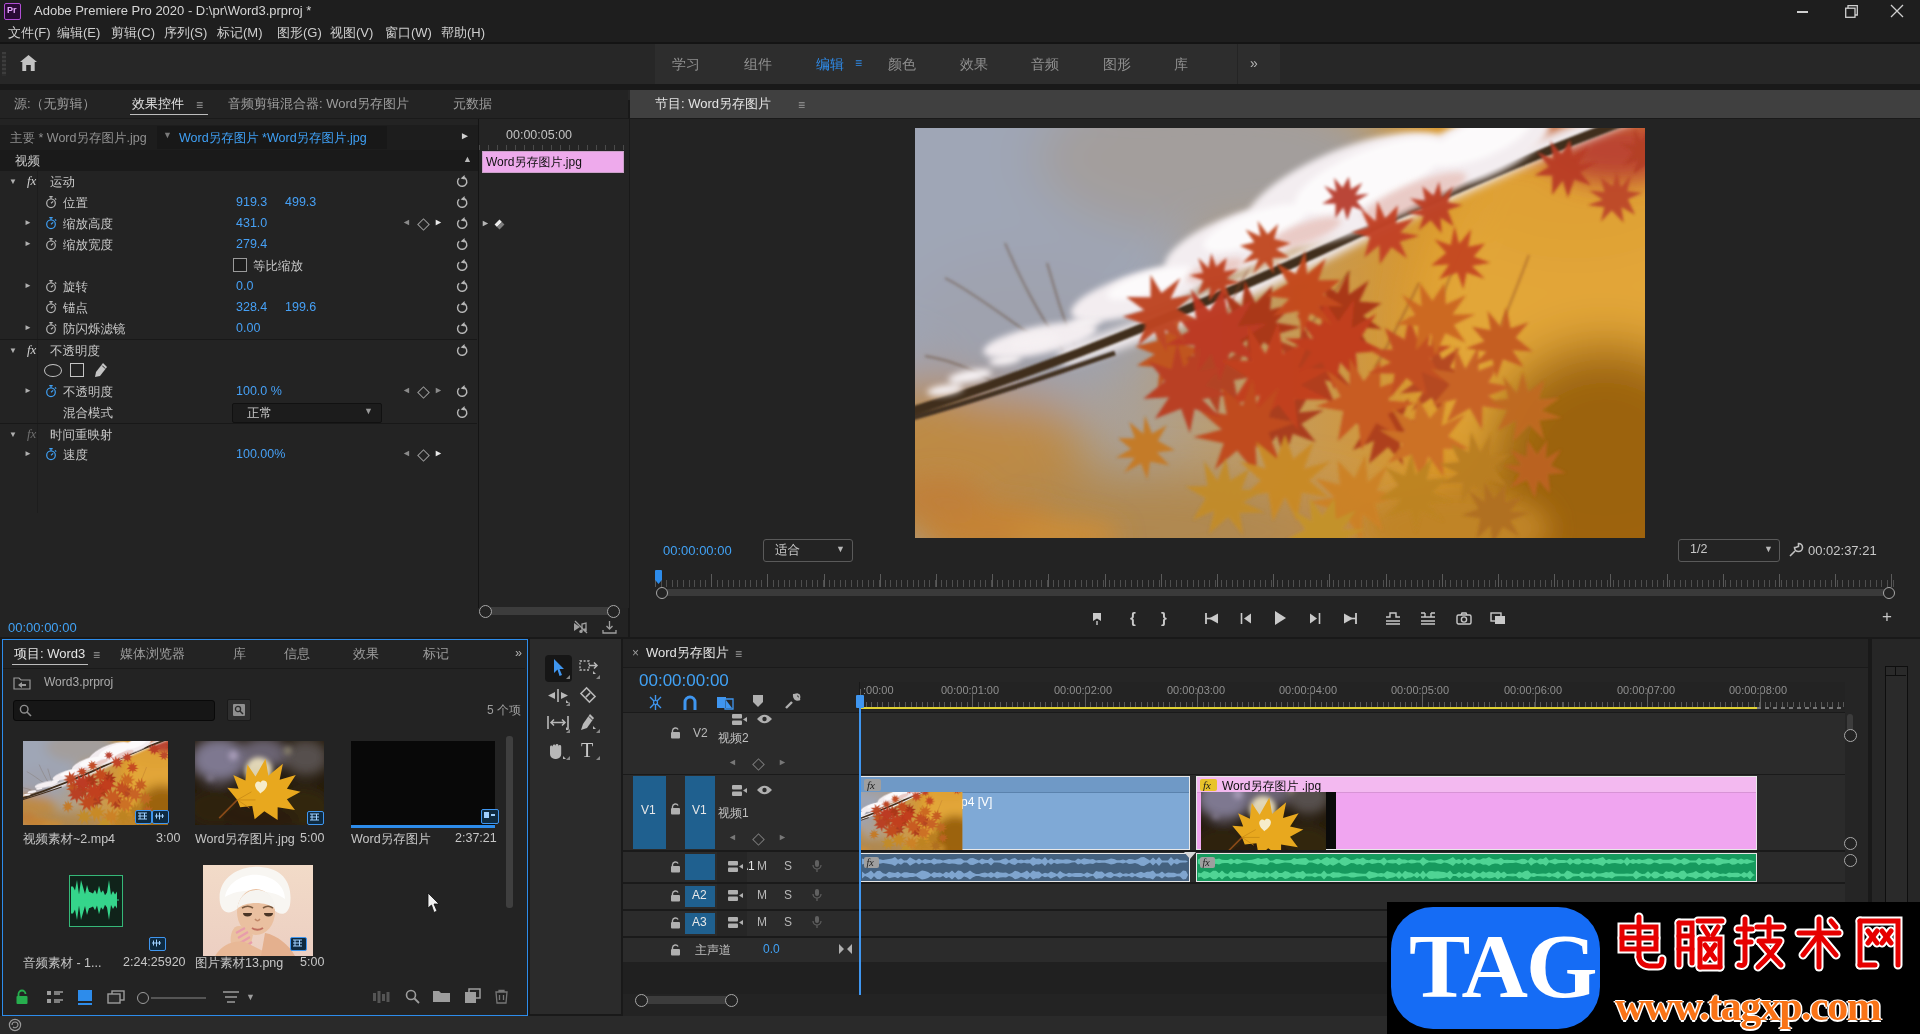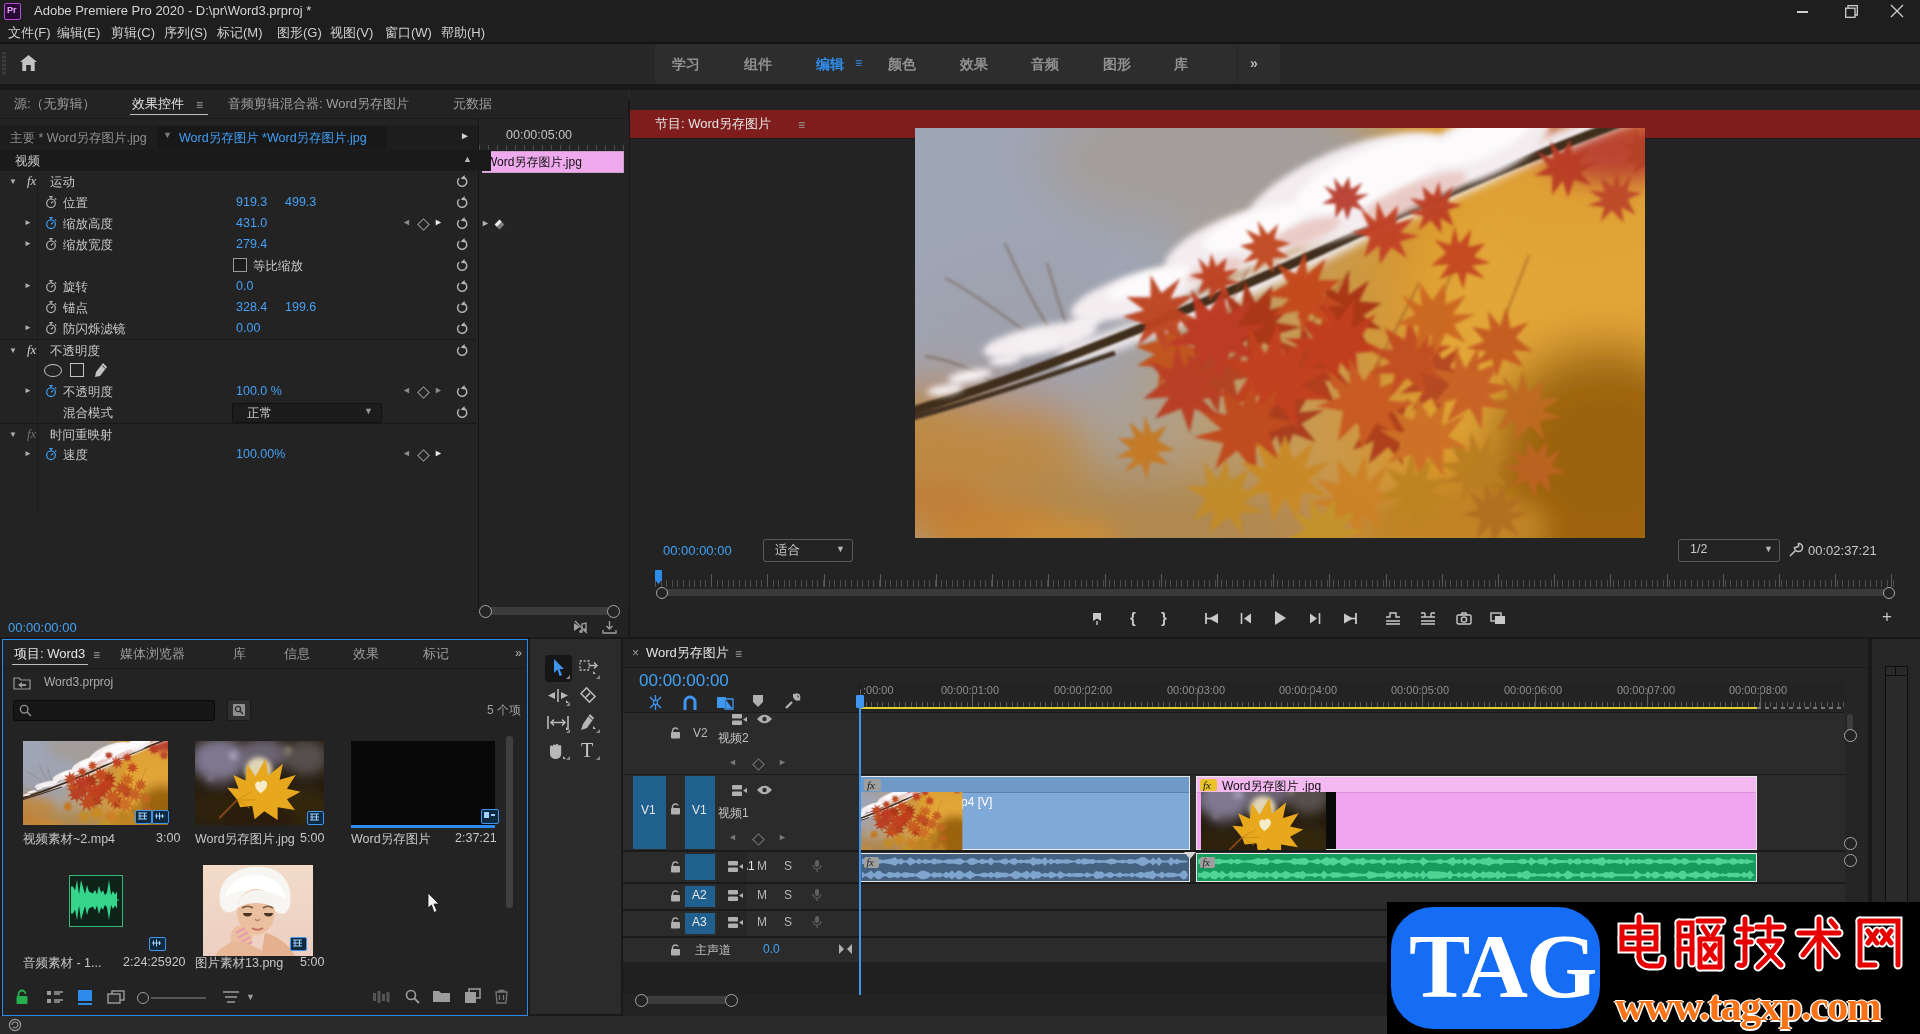--- a/index.html
+++ b/index.html
@@ -40,21 +40,21 @@
   <div class="tx" style="left:111px;top:2px;">剪辑(C)</div>
   <div class="tx" style="left:164px;top:2px;">序列(S)</div>
   <div class="tx" style="left:217px;top:2px;">标记(M)</div>
   <div class="tx" style="left:277px;top:2px;">图形(G)</div>
   <div class="tx" style="left:330px;top:2px;">视图(V)</div>
   <div class="tx" style="left:385px;top:2px;">窗口(W)</div>
   <div class="tx" style="left:441px;top:2px;">帮助(H)</div>
 </div>
 <div class="abs" style="left:0;top:42px;width:1920px;height:2px;background:#141414;"></div>
 
-<div class="abs" style="left:0;top:44px;width:1920px;height:56px;background:#272727;font-size:14px;font-weight:bold;">
+<div class="abs" style="left:0;top:44px;width:1920px;height:56px;background:#272727;font-size:14px;">
   <div class="abs" style="left:655px;top:0;width:625px;height:40px;background:#2d2d2d;"></div>
   <div class="abs" style="left:2px;top:8px;width:4px;height:24px;background:repeating-linear-gradient(#3d3d3d 0 2px,#2d2d2d 2px 4px);"></div>
   <svg class="ic" style="left:18px;top:9px;" width="21" height="21" viewBox="0 0 21 21">
         <path d="M10.5 2 L19 9 L16.7 9 L16.7 18 L12.8 18 L12.8 12 L8.2 12 L8.2 18 L4.3 18 L4.3 9 L2 9 Z" fill="#c3c3c3"></path>
       </svg>
   <div class="tx dim" style="left:672px;top:12px;">学习</div>
   <div class="tx dim" style="left:744px;top:12px;">组件</div>
   <div class="tx" style="left:816px;top:12px;color:#2f8ceb;">编辑</div>
   <div class="tx" style="left:855px;top:12px;color:#2f8ceb;font-size:12px;">≡</div>
   <div class="tx dim" style="left:888px;top:12px;">颜色</div>
@@ -90,21 +90,21 @@
       <div class="tx" style="left:27px;top:9px;color:#c2c2c2;">00:00:05:00</div>
       <div class="abs" style="left:0px;top:26px;width:150px;height:5px;background:repeating-linear-gradient(90deg,#4a4a4a 0 1px,transparent 1px 9px);"></div>
       <div class="abs" style="left:3px;top:32px;width:140px;height:20px;background:#eeaaec;border:1px solid #caa0c8;">
         <div class="tx" style="left:3px;top:2px;color:#101010;font-size:12px;">Word另存图片.jpg</div>
       </div>
 
       <div class="tx" style="left:2px;top:99px;color:#b5b5b5;font-size:9px;">►</div>
       <div class="diam" style="left:17px;top:102px;background:linear-gradient(90deg,#ececec 50%,#7e7e7e 50%);"></div>
     </div>
 
-    <div class="abs" style="left:0;top:31px;width:478px;height:21px;background:#1a1a1a;padding-left:13px;">
+    <div class="abs" style="left:0;top:31px;width:478px;height:21px;background:#1a1a1a;">
       <div class="tx" style="left:15px;top:3px;color:#c8c8c8;">视频</div>
       <div class="tx" style="left:463px;top:4px;color:#b8b8b8;font-size:9px;">▲</div>
     </div>
     <div id="fxrows">
       <div class="abs" style="left:37px;top:52px;width:1px;height:342px;background:#1d1d1d;"></div>
 
       <div class="row" style="top:52px;">
         <div class="tx" style="left:9px;top:6px;color:#b0b0b0;font-size:8px;">▼</div>
         <div class="tx" style="left:27px;top:2px;color:#cfcfcf;font-style:italic;font-family:'Liberation Serif',serif;font-size:13px;">fx</div>
         <div class="tx" style="left:50px;top:3px;">运动</div>
@@ -271,21 +271,21 @@
           <path d="M3 1 L15 13" stroke="#9f9f9f" stroke-width="1.2"></path>
         </svg>
     <svg class="ic" style="left:602px;top:501px;" width="15" height="14" viewBox="0 0 15 14">
           <path d="M1 10 L1 13 L14 13 L14 10" stroke="#9f9f9f" stroke-width="1.3" fill="none"></path>
           <path d="M7.5 1 L7.5 8 M4.5 6 L7.5 9 L10.5 6" stroke="#9f9f9f" stroke-width="1.3" fill="none"></path>
         </svg>
   </div>
 </div>
 
 <div class="panel" id="monitor" style="left:630px;top:90px;width:1290px;height:547px;">
-  <div class="tabbar" style="background:#7f1d1d;margin-top:20px;">
+  <div class="tabbar" style="background:#404040;">
     <div class="tab on" style="left:25px;">节目: Word另存图片</div>
     <div class="tx" style="left:168px;top:8px;font-size:12px;color:#9d9d9d;">≡</div>
   </div>
   <div id="monbody" style="position:absolute;left:0;top:29px;right:0;bottom:0;">
 
     <svg class="ic" style="left:285px;top:9px;overflow:hidden;" width="730" height="410" viewBox="0 0 730 410" preserveAspectRatio="xMidYMid slice">
           <use href="#scene1"></use>
         </svg>
 
     <div class="tx" style="left:33px;top:424px;color:#41a2f5;font-size:13px;">00:00:00:00</div>

